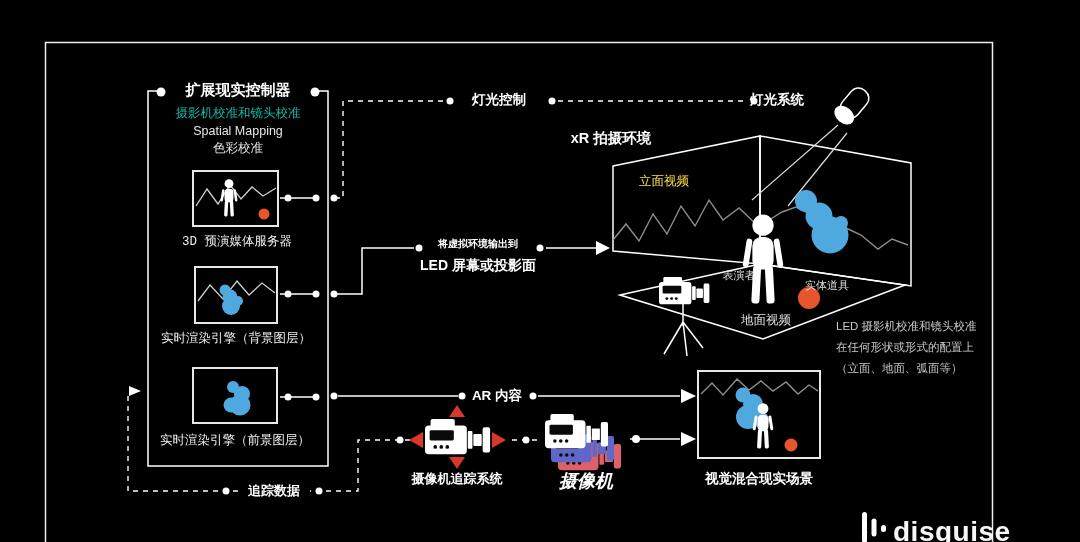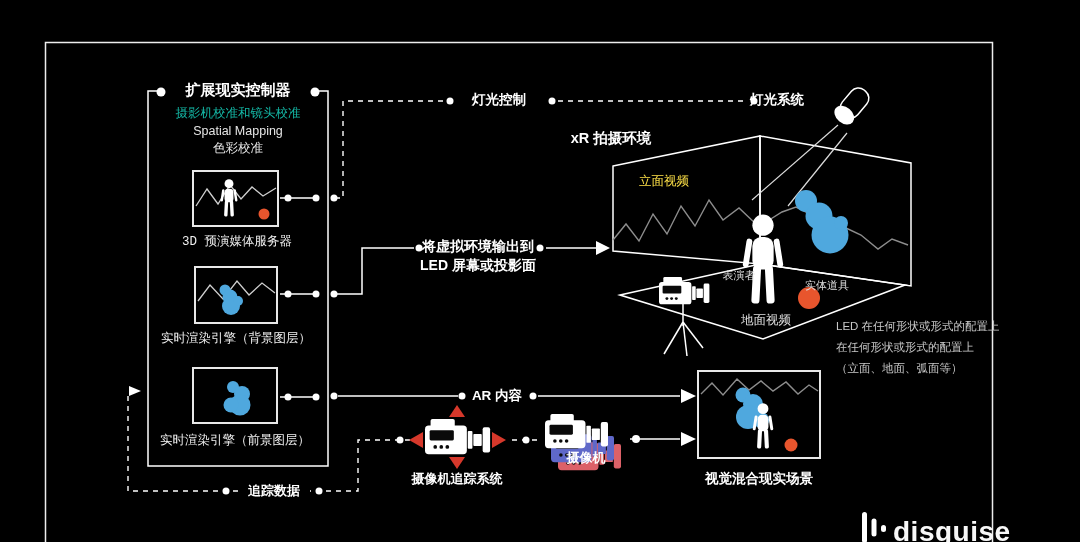--- a/index.html
+++ b/index.html
@@ -208,35 +208,35 @@
 <div class="lbl" style="left:238px;top:87px;font-size:12.5px;color:#e6e6e6;">Spatial Mapping</div>
 <div class="lbl" style="left:238px;top:104px;font-size:12.5px;color:#e6e6e6;">色彩校准</div>
 
 <div class="lbl" style="left:237px;top:198px;font-size:12.5px;color:#f0f0f0;font-family:Liberation Mono, monospace;">3D 预演媒体服务器</div>
 <div class="lbl" style="left:236px;top:294px;font-size:12.5px;color:#f0f0f0;">实时渲染引擎（背景图层）</div>
 <div class="lbl" style="left:235px;top:396px;font-size:12.5px;color:#f0f0f0;">实时渲染引擎（前景图层）</div>
 
 <div class="lbl bold" style="left:499px;top:55px;font-size:13.5px;">灯光控制</div>
 <div class="lbl bold" style="left:777px;top:55px;font-size:13.5px;">灯光系统</div>
 
-<div class="lbl bold" style="left:478px;top:201px;font-size:14px;">将虚拟环境输出到</div>
+<div class="lbl bold" style="left:478px;top:201px;font-size:10px;">将虚拟环境输出到</div>
 <div class="lbl bold" style="left:478px;top:220px;font-size:14px;">LED 屏幕或投影面</div>
 
 <div class="lbl bold" style="left:611px;top:93px;font-size:14.5px;">xR 拍摄环境</div>
 <div class="lbl" style="left:664px;top:137px;font-size:12.5px;color:#fde047;">立面视频</div>
 <div class="lbl" style="left:739px;top:232px;font-size:11px;color:#ddd;">表演者</div>
 <div class="lbl" style="left:827px;top:242px;font-size:11px;color:#ddd;">实体道具</div>
 <div class="lbl" style="left:766px;top:276px;font-size:12.5px;color:#e0e0e0;">地面视频</div>
 
-<div class="lbl left" style="left:836px;top:283px;font-size:11.5px;color:#c8c8c8;">LED 在任何形状或形式的配置上</div>
+<div class="lbl left" style="left:836px;top:283px;font-size:11.5px;color:#c8c8c8;">LED 摄影机校准和镜头校准</div>
 <div class="lbl left" style="left:836px;top:304px;font-size:11.5px;color:#c8c8c8;">在任何形状或形式的配置上</div>
 <div class="lbl left" style="left:836px;top:325px;font-size:11.5px;color:#c8c8c8;">（立面、地面、弧面等）</div>
 
 <div class="lbl bold" style="left:497px;top:351px;font-size:13.5px;">AR 内容</div>
 <div class="lbl bold" style="left:274px;top:446px;font-size:13px;">追踪数据</div>
 
 <div class="lbl bold" style="left:457px;top:434px;font-size:13px;">摄像机追踪系统</div>
-<div class="lbl bold" style="left:586px;top:413px;font-size:13px;">摄像机</div>
+<div class="lbl bold" style="left:586px;top:434px;font-size:18px;font-style:italic;">摄像机</div>
 <div class="lbl bold" style="left:759px;top:434px;font-size:13.5px;">视觉混合现实场景</div>
 
 <div class="logo-text" style="left:893px;top:478px;">disguise</div>
 
 </div>
 
 </body></html>

